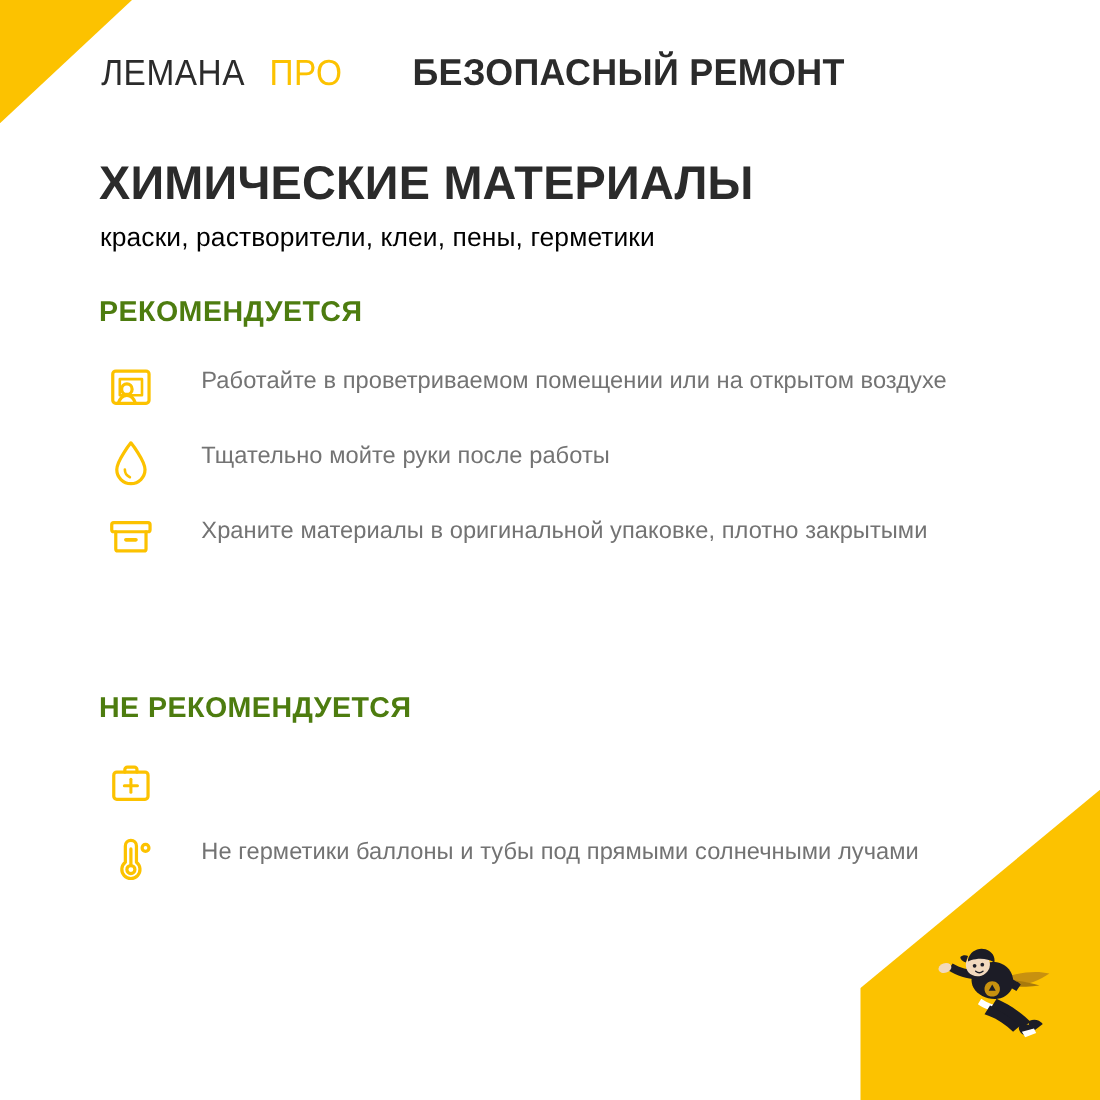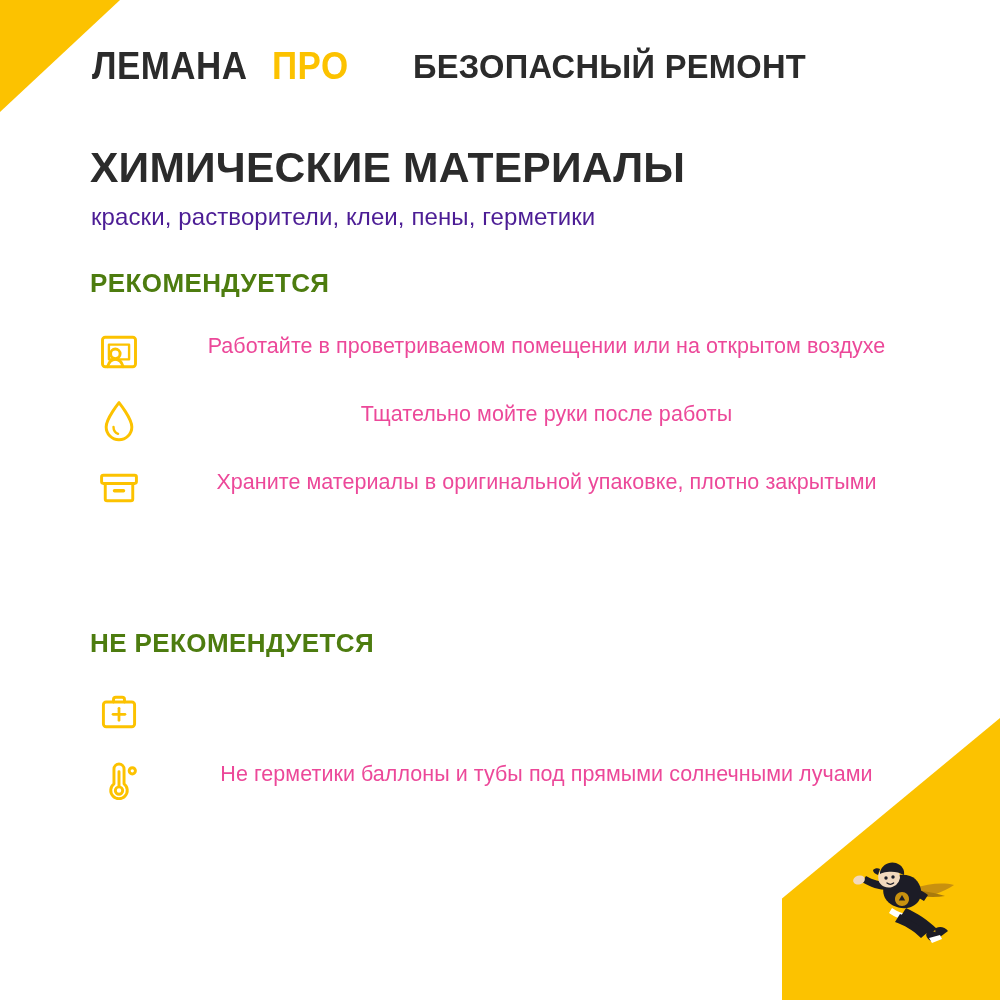--- a/index.html
+++ b/index.html
@@ -43,22 +43,22 @@
     top: 40px;
     left: 92px;
     right: 40px;
     height: 52px;
     display: flex;
     align-items: center;
   }
   .logo {
     display: flex;
     align-items: flex-end;
-    font-size: 38px;
-    font-weight: 700;
+    font-size: 33px;
+    font-weight: 400;
     letter-spacing: 0.5px;
     white-space: nowrap;
     font-stretch: condensed;
   }
   .logo-main {
     color: #2B2B2B;
     transform: scaleX(0.92);
     transform-origin: left center;
   }
   .logo-pro {
@@ -91,21 +91,21 @@
     white-space: nowrap;
     transform: scaleX(0.99);
     transform-origin: left top;
   }
   .page-subtitle {
     position: absolute;
     top: 203px;
     left: 91px;
     font-size: 24px;
     font-weight: 400;
-    color: #4c1d95;
+    color: #000000;
     letter-spacing: 0.1px;
     white-space: nowrap;
   }
 
   
   .section {
     position: absolute;
     left: 90px;
     width: 820px;
   }
@@ -143,25 +143,24 @@
   }
   .tip-icon svg {
     width: 44px;
     height: 44px;
     display: block;
   }
   .tip-text {
     flex: 1 1 auto;
     font-size: 21.5px;
     line-height: 1.36;
-    color: #ec4899;
+    color: #737373;
     padding-top: 5px;
     padding-left: 35px;
     letter-spacing: 0.05px;
-    text-align: center;
   }
 
   
   .mascot {
     position: absolute;
     right: 22px;
     bottom: 48px;
     width: 150px;
     height: 108px;
   }

